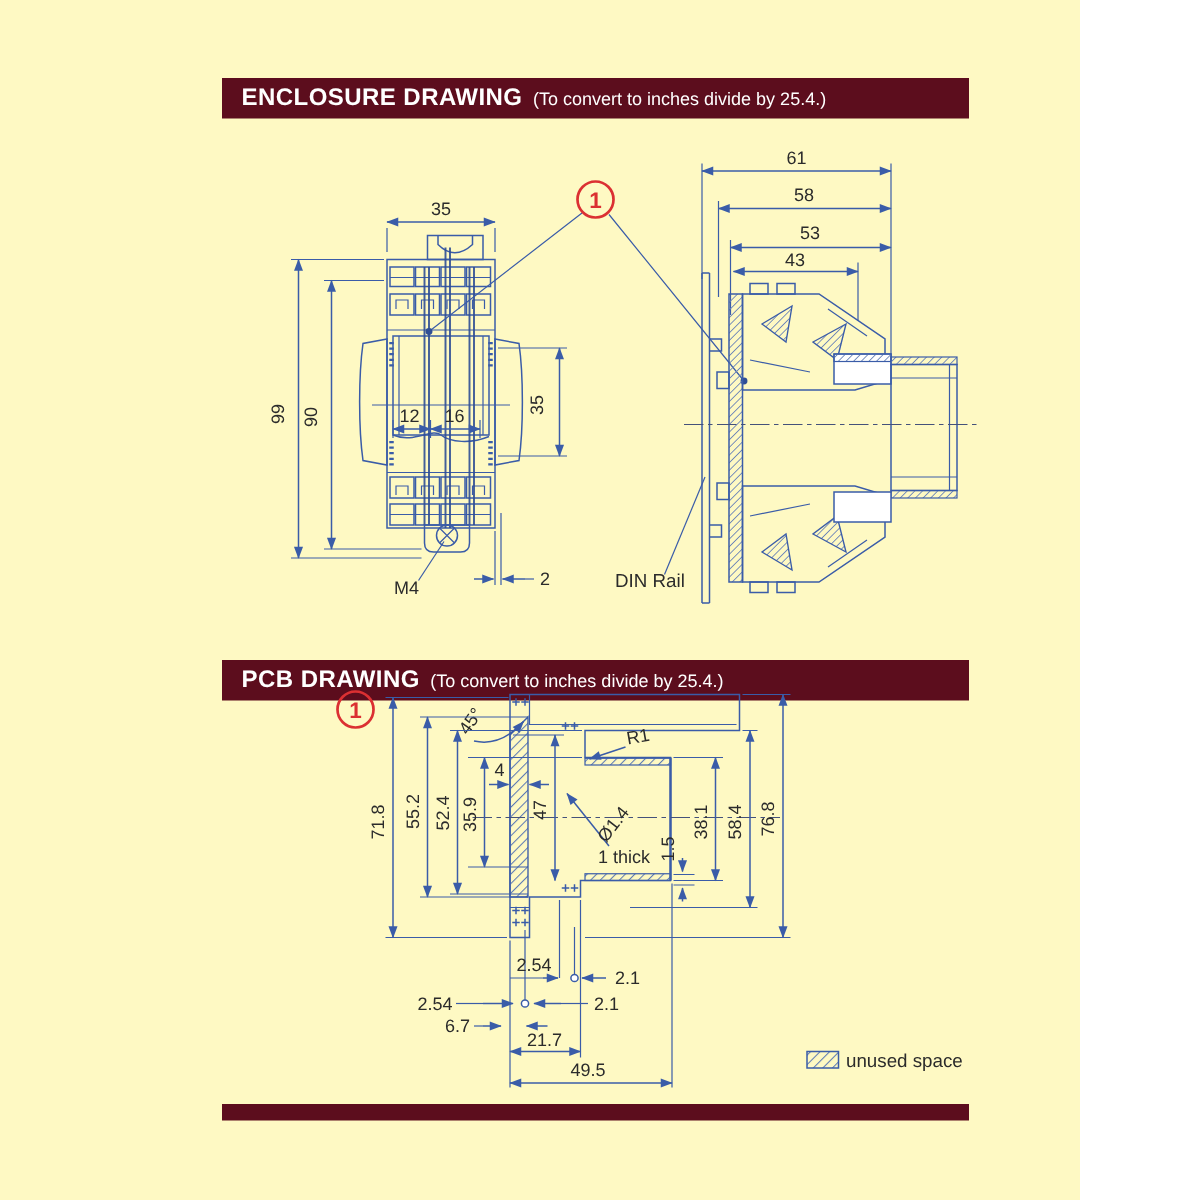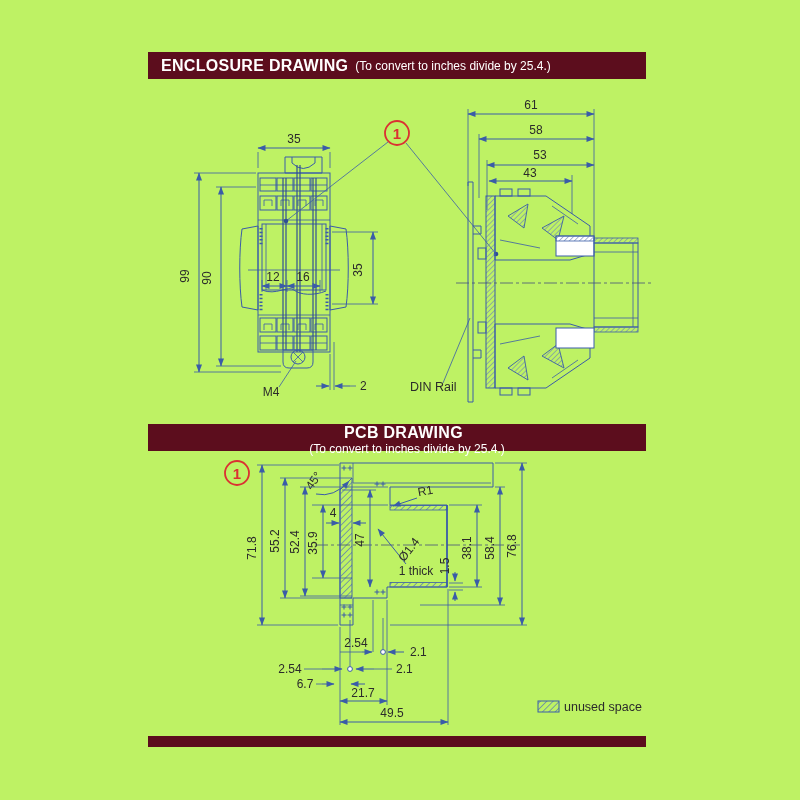--- a/index.html
+++ b/index.html
@@ -1,23 +1,23 @@
 <!DOCTYPE html>
 <html><head>
 <meta charset="utf-8">
 <style>
   html,body{margin:0;padding:0;background:#fff;}
-  #page{position:relative;width:800px;height:800px;background:#bef264;overflow:hidden;
+  #page{position:relative;width:720px;height:800px;background:#fef9c3;overflow:hidden;
         font-family:"Liberation Sans", sans-serif;}
   .bar{position:absolute;left:148px;width:498px;height:27px;background:#5C0D1D;
        color:#fff;display:flex;align-items:center;padding-left:13px;box-sizing:border-box;}
   .bar .t{font-size:16px;font-weight:bold;letter-spacing:.3px;white-space:pre;}
   .bar .s{font-size:12px;font-weight:normal;margin-left:7px;white-space:pre;}
   #bar-enclosure{top:52px;}
-  #bar-pcb{top:424px;flex-direction:column;}
+  #bar-pcb{top:440px;}
   #bar-bottom{top:736px;height:11px;}
   svg{position:absolute;left:0;top:0;}
   .ol{fill:none;stroke:#3A5CA8;stroke-width:1;}
   .olt{fill:none;stroke:#3A5CA8;stroke-width:1.6;}
   .dim{fill:none;stroke:#3A5CA8;stroke-width:1;}
   .ext{fill:none;stroke:#3A5CA8;stroke-width:0.8;}
   .shaft{fill:none;stroke:#2F4E95;stroke-width:1.3;opacity:.9;}
   .cl{fill:none;stroke:#44517A;stroke-width:0.8;stroke-dasharray:13 3 3 3;}
   .dot{fill:#2F4E95;}
   .dtxt{font:12px "Liberation Sans", sans-serif;fill:#2b2b2b;}

